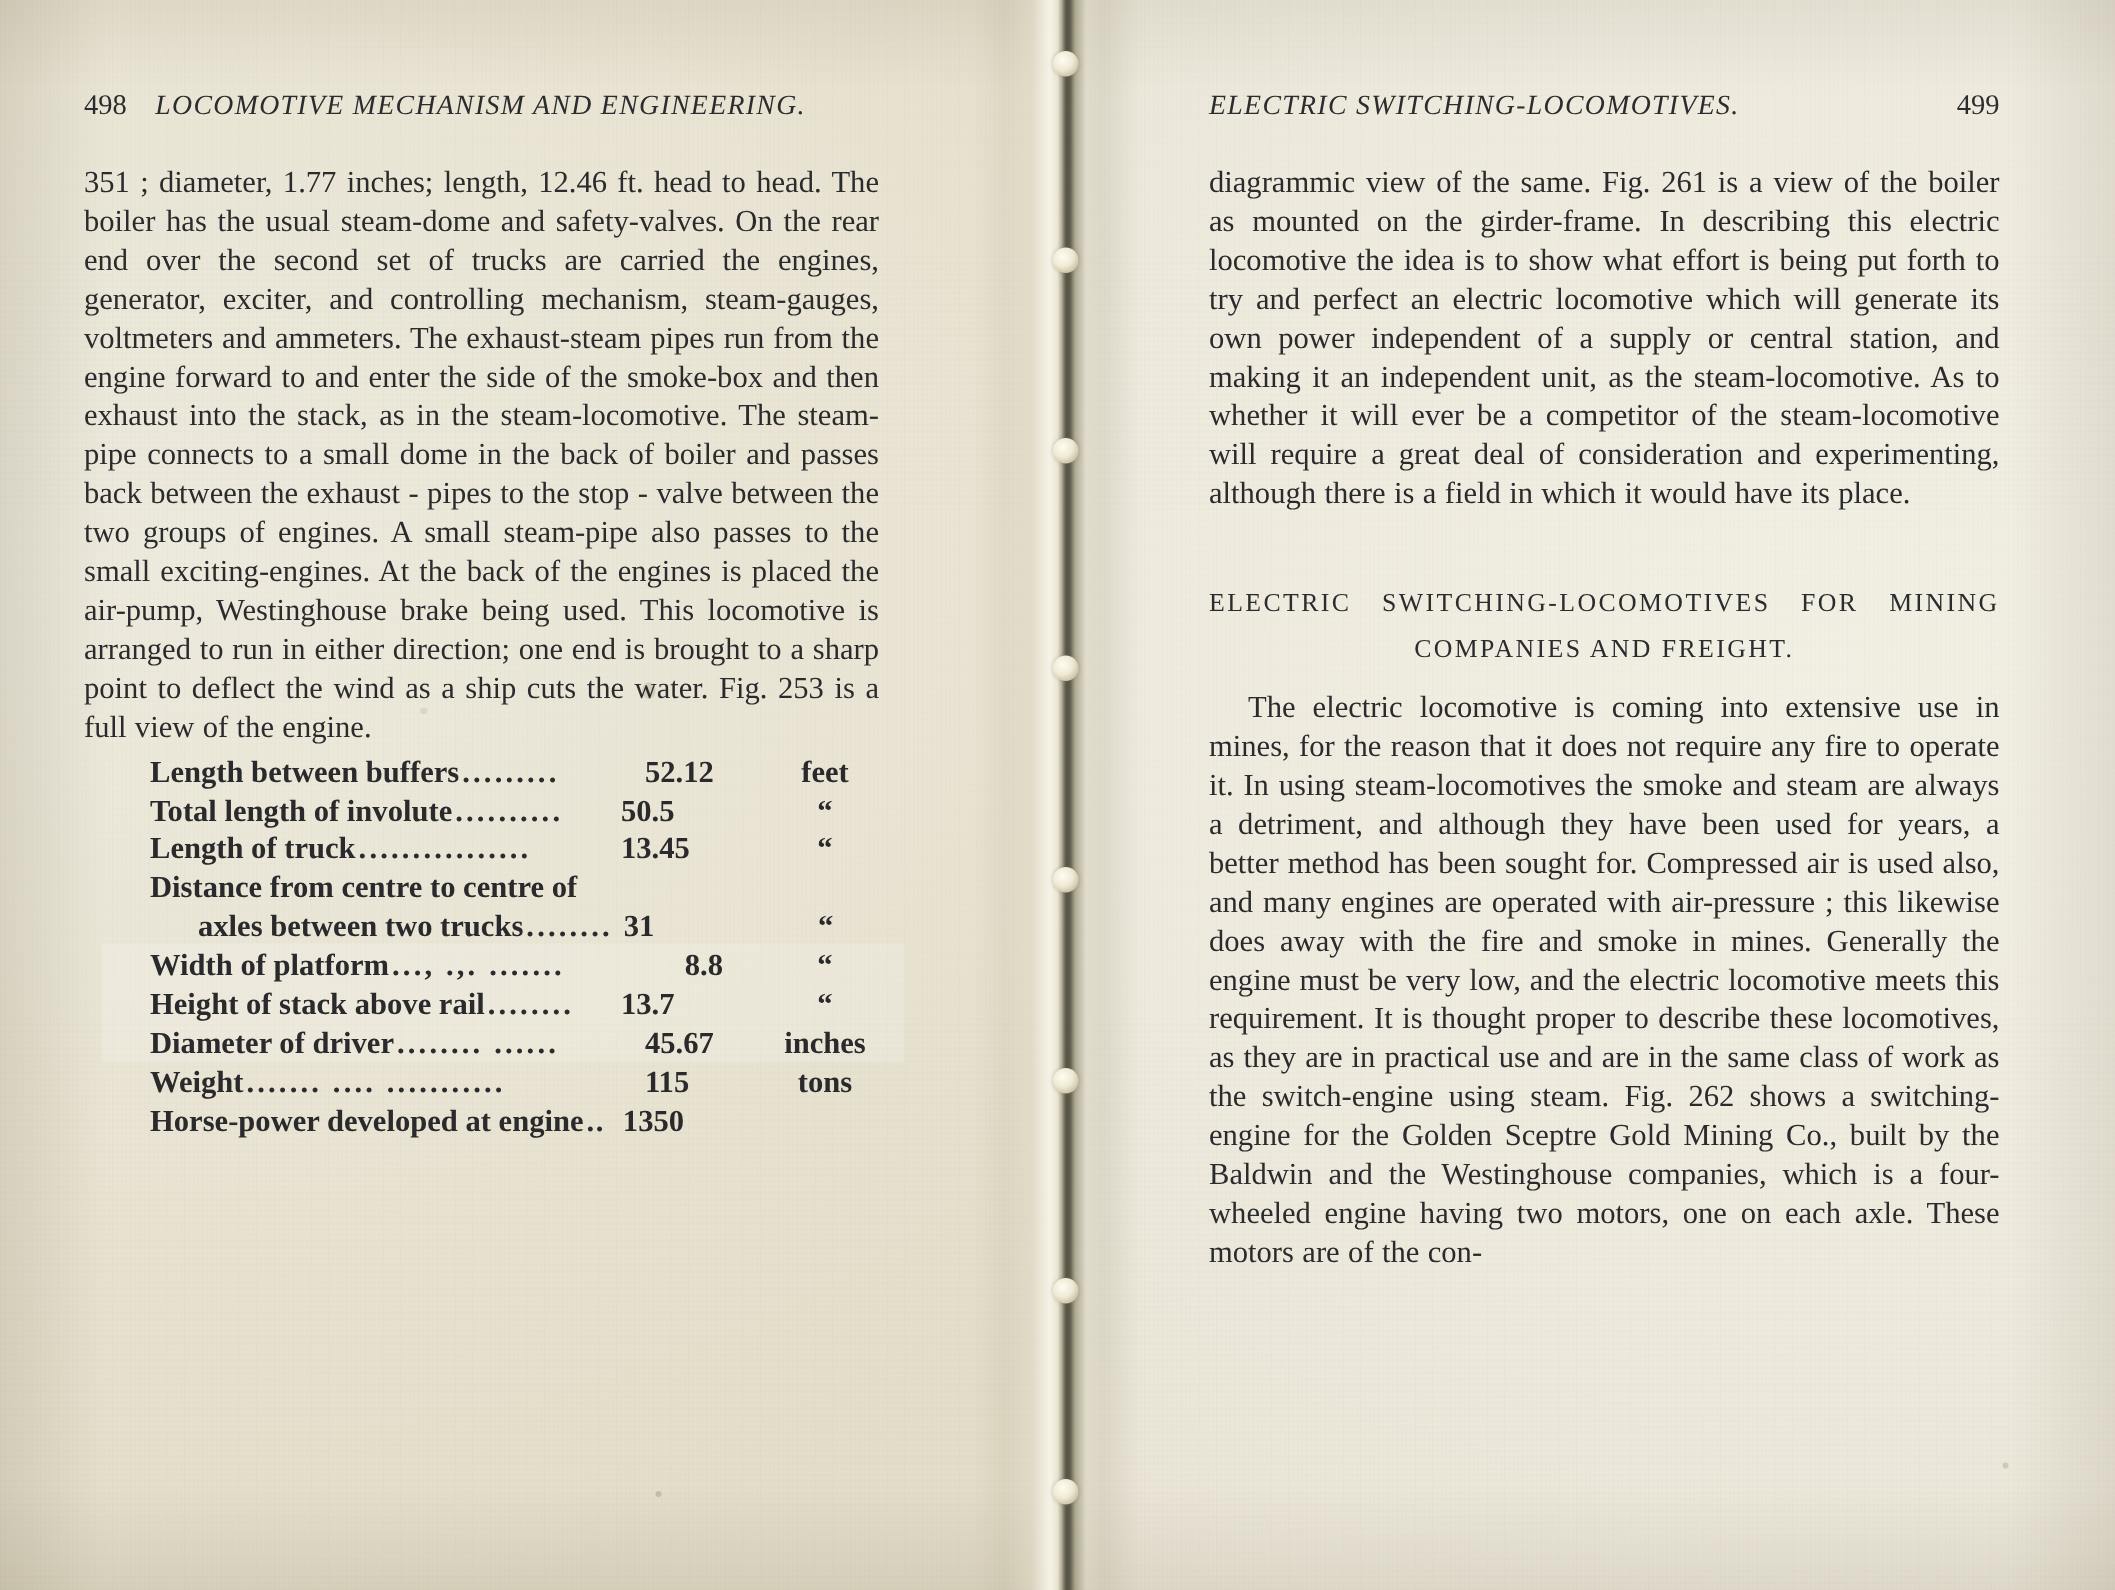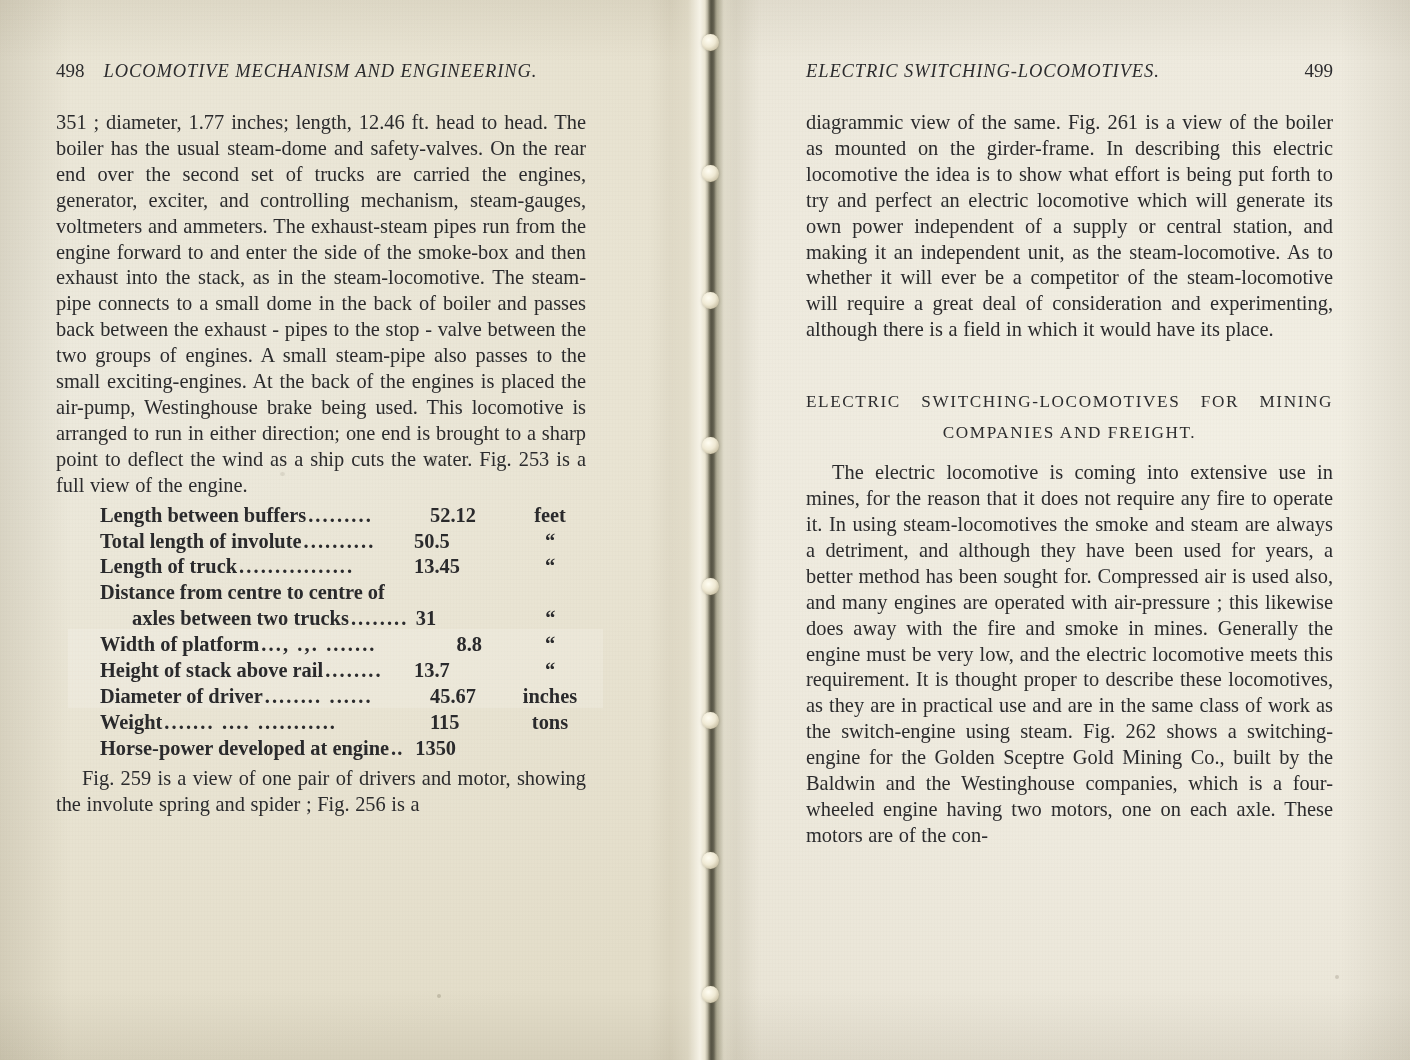--- a/index.html
+++ b/index.html
@@ -312,21 +312,20 @@
         <span class="val">115</span>
         <span class="unit">tons</span>
       </li>
       <li>
         <span class="lbl">Horse-power developed at engine</span>
         <span class="leader" style="flex:0 0 auto; letter-spacing:1px;">..</span>
         <span class="val" style="width:auto; padding-left:10px;">1350</span>
       </li>
     </ul>
 
-    <p class="body indent" style="margin-top:4px;">Fig. 259 is a view of one pair of drivers and motor, showing the involute spring and spider ; Fig. 256 is a</p>
   </div>
 
   <div class="col col-right">
 
     <div class="runhead runhead-right">
       <span class="title">ELECTRIC SWITCHING-LOCOMOTIVES.</span>
       <span class="folio">499</span>
     </div>
 
     <p class="body first">diagrammic view of the same. Fig. 261 is a view of the boiler as mounted on the girder-frame. In describing this electric locomotive the idea is to show what effort is being put forth to try and perfect an electric locomotive which will generate its own power independent of a supply or central station, and making it an independent unit, as the steam-locomotive. As to whether it will ever be a competitor of the steam-locomotive will require a great deal of consideration and experimenting, although there is a field in which it would have its place.</p>

